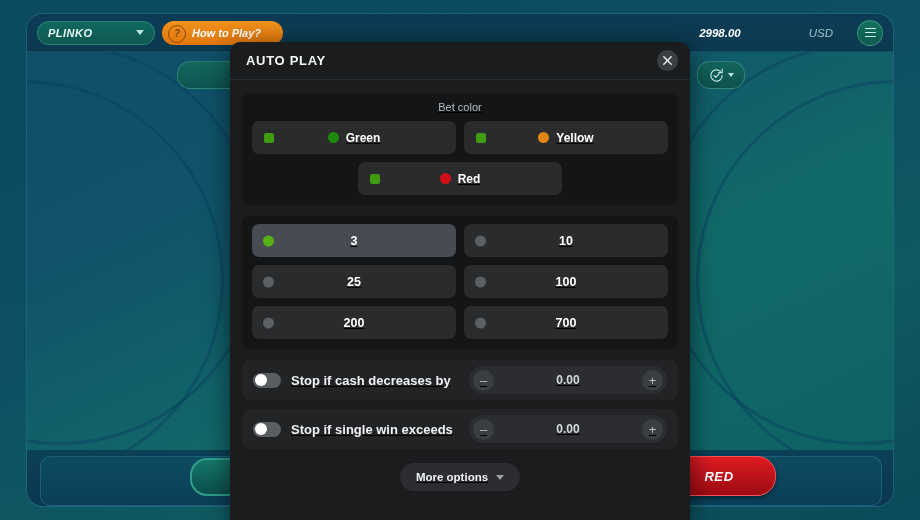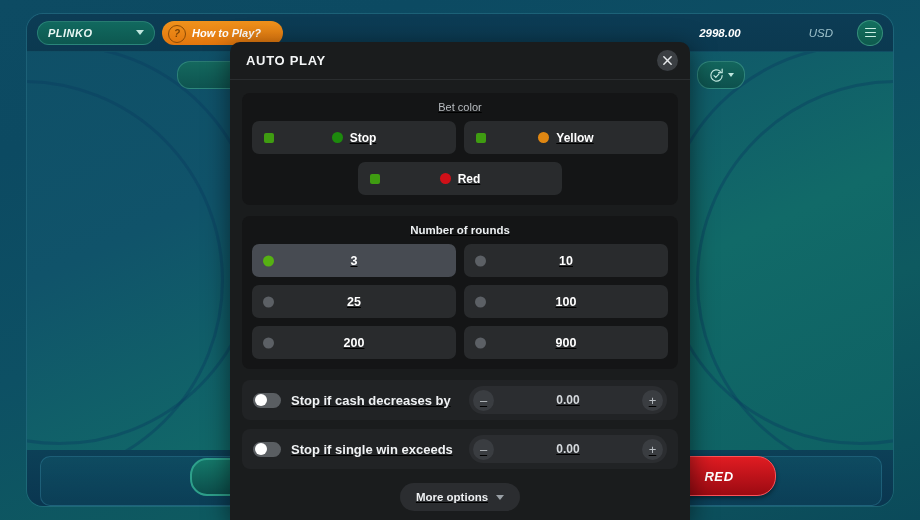--- a/index.html
+++ b/index.html
@@ -511,21 +511,21 @@
     <div class="modal-body">
 
       <div class="panel">
         <div class="panel-title">Bet color</div>
         <div class="opt-grid">
 
           <div class="opt">
             <span class="opt-marker-sq"></span>
             <span class="opt-label">
               <span class="swatch" style="background:#1d8a0d"></span>
-              <span>Stop</span>
+              <span>Green</span>
             </span>
           </div>
 
           <div class="opt">
             <span class="opt-marker-sq"></span>
             <span class="opt-label">
               <span class="swatch" style="background:#e08712"></span>
               <span>Yellow</span>
             </span>
           </div>
@@ -535,21 +535,20 @@
             <span class="opt-label">
               <span class="swatch" style="background:#cf1018"></span>
               <span>Red</span>
             </span>
           </div>
 
         </div>
       </div>
 
       <div class="panel">
-        <div class="panel-title strong">Number of rounds</div>
         <div class="opt-grid">
 
           <div class="opt selected">
             <span class="opt-marker-dot on"></span>
             <span class="round-val">3</span>
           </div>
           <div class="opt">
             <span class="opt-marker-dot"></span>
             <span class="round-val">10</span>
           </div>
@@ -560,21 +559,21 @@
           <div class="opt">
             <span class="opt-marker-dot"></span>
             <span class="round-val">100</span>
           </div>
           <div class="opt">
             <span class="opt-marker-dot"></span>
             <span class="round-val">200</span>
           </div>
           <div class="opt">
             <span class="opt-marker-dot"></span>
-            <span class="round-val">900</span>
+            <span class="round-val">700</span>
           </div>
 
         </div>
       </div>
 
       <div class="stop-row">
         <div class="toggle">
           <span class="knob"></span>
         </div>
         <span class="stop-label">Stop if cash decreases by</span>

